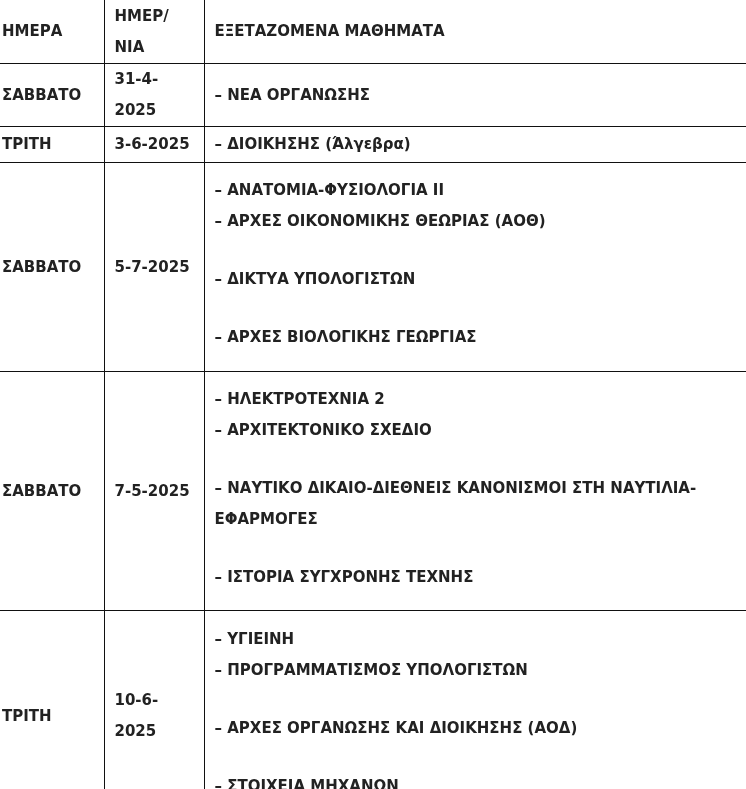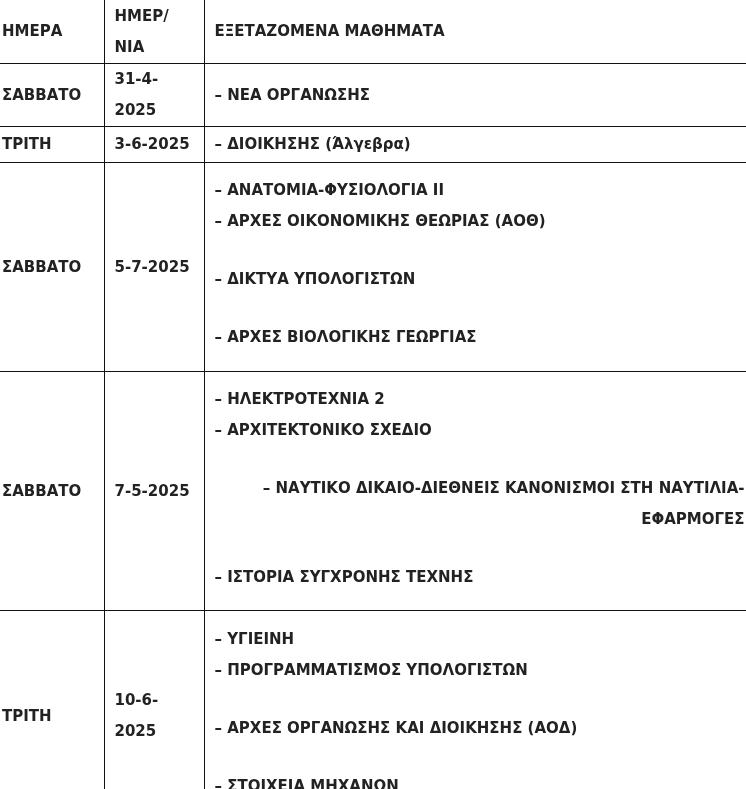--- a/index.html
+++ b/index.html
@@ -97,21 +97,21 @@
     </td>
   </tr>
 
   <tr class="row-r4">
     <td>ΣΑΒΒΑΤΟ</td>
     <td>7-5-2025</td>
     <td>
       <div class="subjects">
         <span class="subj-line">– ΗΛΕΚΤΡΟΤΕΧΝΙΑ 2</span>
         <span class="subj-line">– ΑΡΧΙΤΕΚΤΟΝΙΚΟ ΣΧΕΔΙΟ</span>
-        <span class="subj-line spaced" style="max-width:530px;text-align:right;">– ΝΑΥΤΙΚΟ ΔΙΚΑΙΟ-ΔΙΕΘΝΕΙΣ ΚΑΝΟΝΙΣΜΟΙ ΣΤΗ ΝΑΥΤΙΛΙΑ-ΕΦΑΡΜΟΓΕΣ</span>
+        <span class="subj-line spaced" style="max-width:530px;">– ΝΑΥΤΙΚΟ ΔΙΚΑΙΟ-ΔΙΕΘΝΕΙΣ ΚΑΝΟΝΙΣΜΟΙ ΣΤΗ ΝΑΥΤΙΛΙΑ-ΕΦΑΡΜΟΓΕΣ</span>
         <span class="subj-line spaced">– ΙΣΤΟΡΙΑ ΣΥΓΧΡΟΝΗΣ ΤΕΧΝΗΣ</span>
       </div>
     </td>
   </tr>
 
   <tr class="row-r5">
     <td>ΤΡΙΤΗ</td>
     <td>10-6-2025</td>
     <td>
       <div class="subjects">

